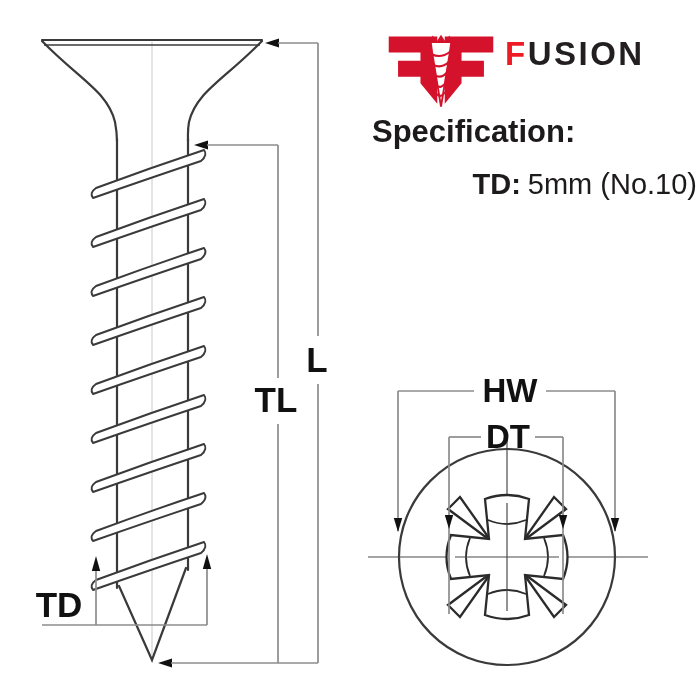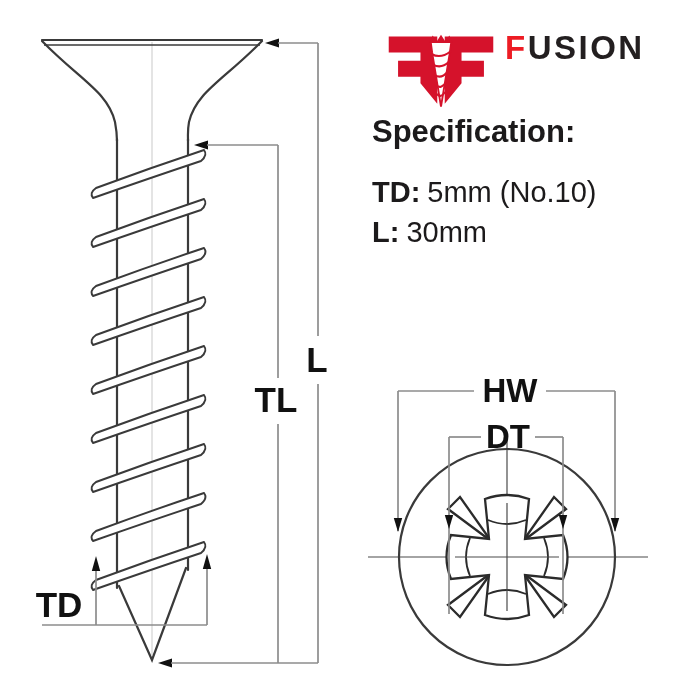--- a/index.html
+++ b/index.html
@@ -16,27 +16,27 @@
   .centerline{stroke:#c9c9c9;stroke-width:1;fill:none;}
   .axis{stroke:#4a4a4a;stroke-width:1.2;fill:none;}
   .dim{stroke:#8c8c8c;stroke-width:1.7;fill:none;}
   .arrow{fill:#111111;stroke:none;}
   .dim-label{font-family:"Liberation Sans",sans-serif;font-weight:bold;fill:#111111;font-size:35px;}
   .dim-label-sm{font-family:"Liberation Sans",sans-serif;font-weight:bold;fill:#111111;font-size:33px;}
   .pozi{stroke:#2b2b2b;stroke-width:2.3;fill:#ffffff;}
   .pozi-arc{stroke:#2b2b2b;stroke-width:1.8;fill:none;}
   
   .logo{position:absolute;left:385px;top:32px;display:flex;align-items:flex-start;}
-  .logo-text{margin-left:8px;font-weight:bold;color:#231f20;
+  .logo-text{margin-left:8px;margin-top:6px;font-weight:bold;color:#231f20;
     font-size:33px;line-height:31px;letter-spacing:2.5px;}
   .logo-text .brand-line::first-letter{color:#ed1c24;}
   
   .spec{position:absolute;left:372px;top:114px;width:325px;color:#1c1a1b;}
-  .spec-heading{font-weight:bold;font-size:31px;line-height:36px;margin-bottom:22px;}
-  .spec-row{font-size:29px;line-height:40px;white-space:nowrap;}
+  .spec-heading{font-weight:bold;font-size:31px;line-height:36px;margin-bottom:14px;}
+  .spec-row{font-size:29px;line-height:40px;white-space:nowrap;text-align:right;}
   .spec-label{font-weight:bold;margin-right:7px;}
 </style>
 </head>
 <body>
 
 <svg class="page-svg" width="700" height="700" viewBox="0 0 700 700">
 
   <g>
     <line class="centerline" x1="152" y1="42" x2="152" y2="655"></line>
 
@@ -163,16 +163,13 @@
   <div class="logo-text">
     <div class="brand-line">FUSION</div>
   </div>
 </div>
 
 <div class="spec">
   <div class="spec-heading">Specification:</div>
   <div class="spec-row">
     <span class="spec-label">TD:</span><span>5mm (No.10)</span>
   </div>
-  <div class="spec-row">
-    <span class="spec-label">L:</span><span>30mm</span>
-  </div>
 </div>
 
 </body></html>

